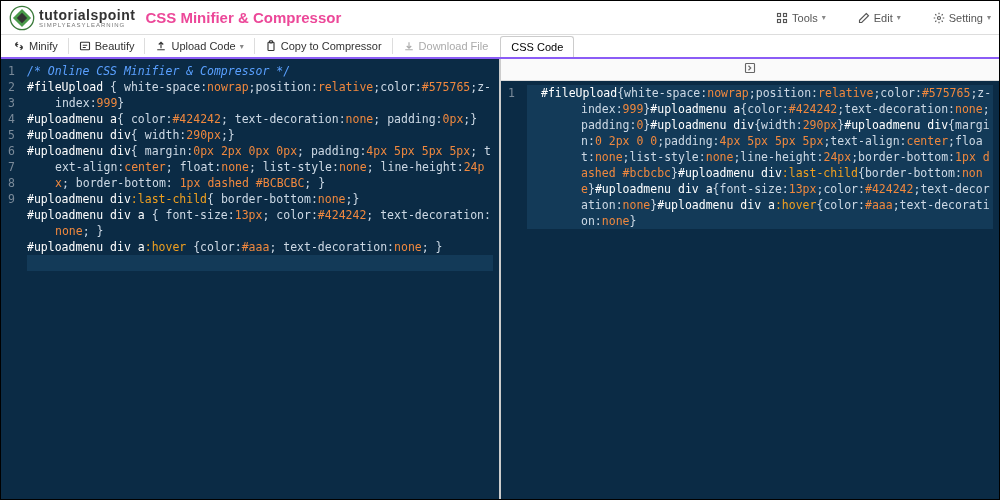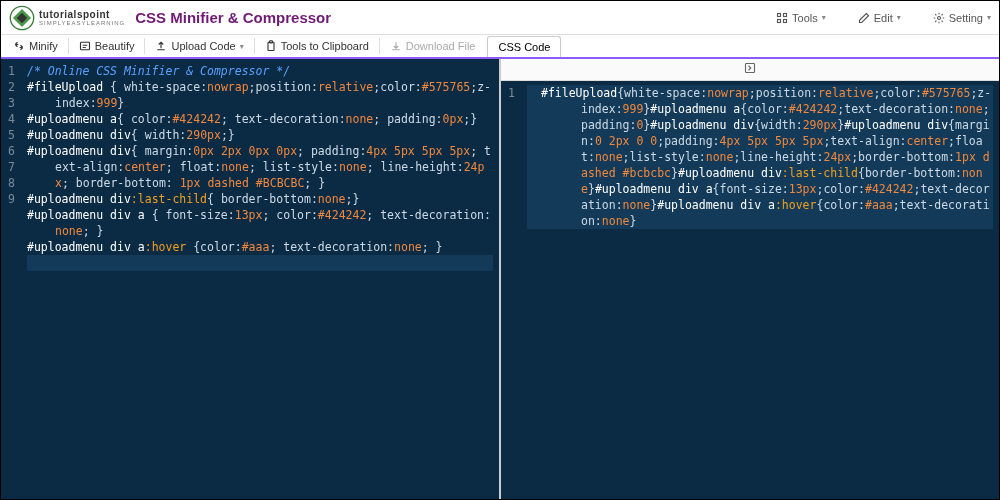--- a/index.html
+++ b/index.html
@@ -1,23 +1,23 @@
 <!DOCTYPE html>
 <html><head>
 <meta charset="utf-8">
 <style>
 * { margin: 0; padding: 0; box-sizing: border-box; }
 body { font-family: Arial, sans-serif; font-size: 12px; background: #fff; width: 1000px; height: 500px; overflow: hidden; border: 1px solid #000; }
 .header { display: flex; align-items: center; padding: 4px 8px; border-bottom: 1px solid #ddd; height: 34px; }
 .logo { display: flex; align-items: center; gap: 4px; }
 .logo-img { width: 26px; height: 26px; }
 .logo-text { font-size: 9px; line-height: 1; }
-.logo-text .t1 { font-weight: bold; font-size: 10px; letter-spacing: 0.5px; color: #333; }
+.logo-text .t1 { font-weight: bold; font-size: 14px; letter-spacing: 0.5px; color: #333; }
 .logo-text .t2 { font-size: 6px; letter-spacing: 1px; color: #777; }
-.page-title { font-size: 15px; font-weight: bold; margin-left: 10px; color: #701a75; }
+.page-title { font-size: 15px; font-weight: bold; margin-left: 10px; color: #ec4899; }
 .header-right { margin-left: auto; display: flex; gap: 32px; align-items: center; color: #555; }
 .hbtn { display: flex; align-items: center; gap: 4px; cursor: pointer; font-size: 11px; }
 .caret { font-size: 8px; color: #888; }
 .toolbar { display: flex; align-items: center; padding: 0 4px; border-bottom: 2px solid #8b5cf6; height: 24px; font-size: 11px; }
 .tbtn { display: flex; align-items: center; gap: 4px; padding: 3px 8px; cursor: pointer; color: #333; }
 .sep { width: 1px; height: 16px; background: #ddd; margin: 0 2px; }
 .tbtn.disabled { color: #aaa; cursor: default; }
 .tab { padding: 4px 10px; border: 1px solid #ccc; border-bottom: none; background: #f7f7f7; margin-left: 4px; border-radius: 3px 3px 0 0; }
 .tab.active { background: #fff; }
 .panes { display: flex; height: calc(500px - 34px - 24px - 2px); }
@@ -108,21 +108,21 @@
       </svg>
     <span>Upload Code</span>
       <span class="caret">▾</span>
   </div>
   <div class="sep"></div>
   <div class="tbtn">
     <svg class="ico" viewBox="0 0 16 16" fill="none" stroke="#333" stroke-width="1.5">
         <rect x="4" y="3" width="8" height="11" rx="1"></rect>
         <rect x="6" y="1" width="4" height="3" rx="1"></rect>
       </svg>
-    <span>Tools to Clipboard</span>
+    <span>Copy to Compressor</span>
   </div>
   <div class="sep"></div>
   <div class="tbtn disabled">
     <svg class="ico" viewBox="0 0 16 16" fill="none" stroke="#aaa" stroke-width="1.5">
         <path d="M8 3v8M5 8l3 3 3-3M3 13h10"></path>
       </svg>
     <span>Download File</span>
   </div>
   <div class="tab active"><span>CSS Code</span></div>
 </div>

